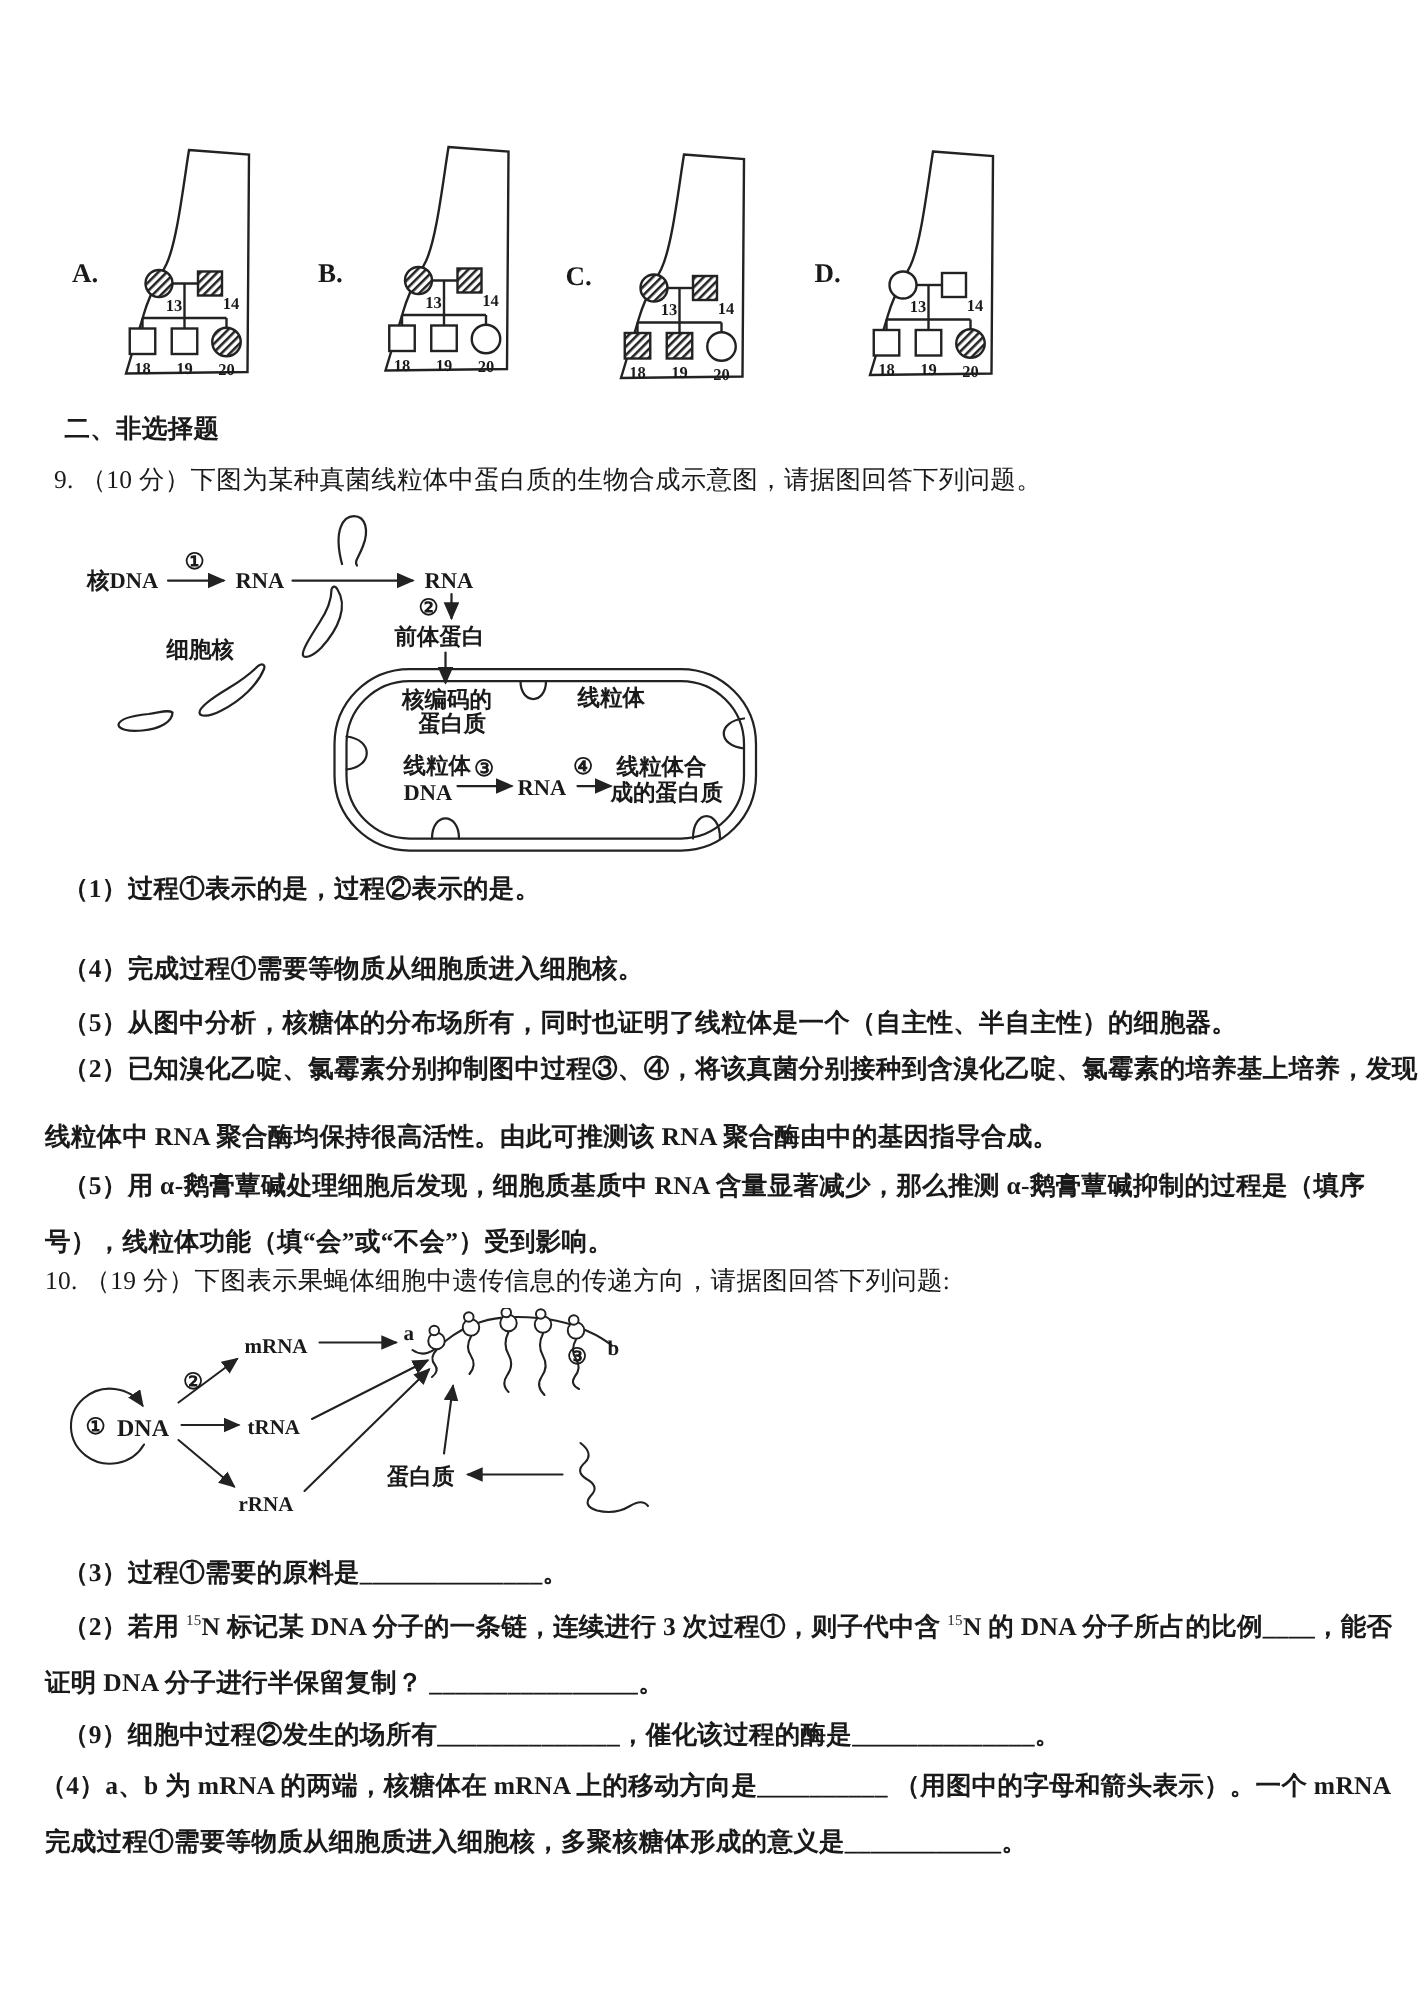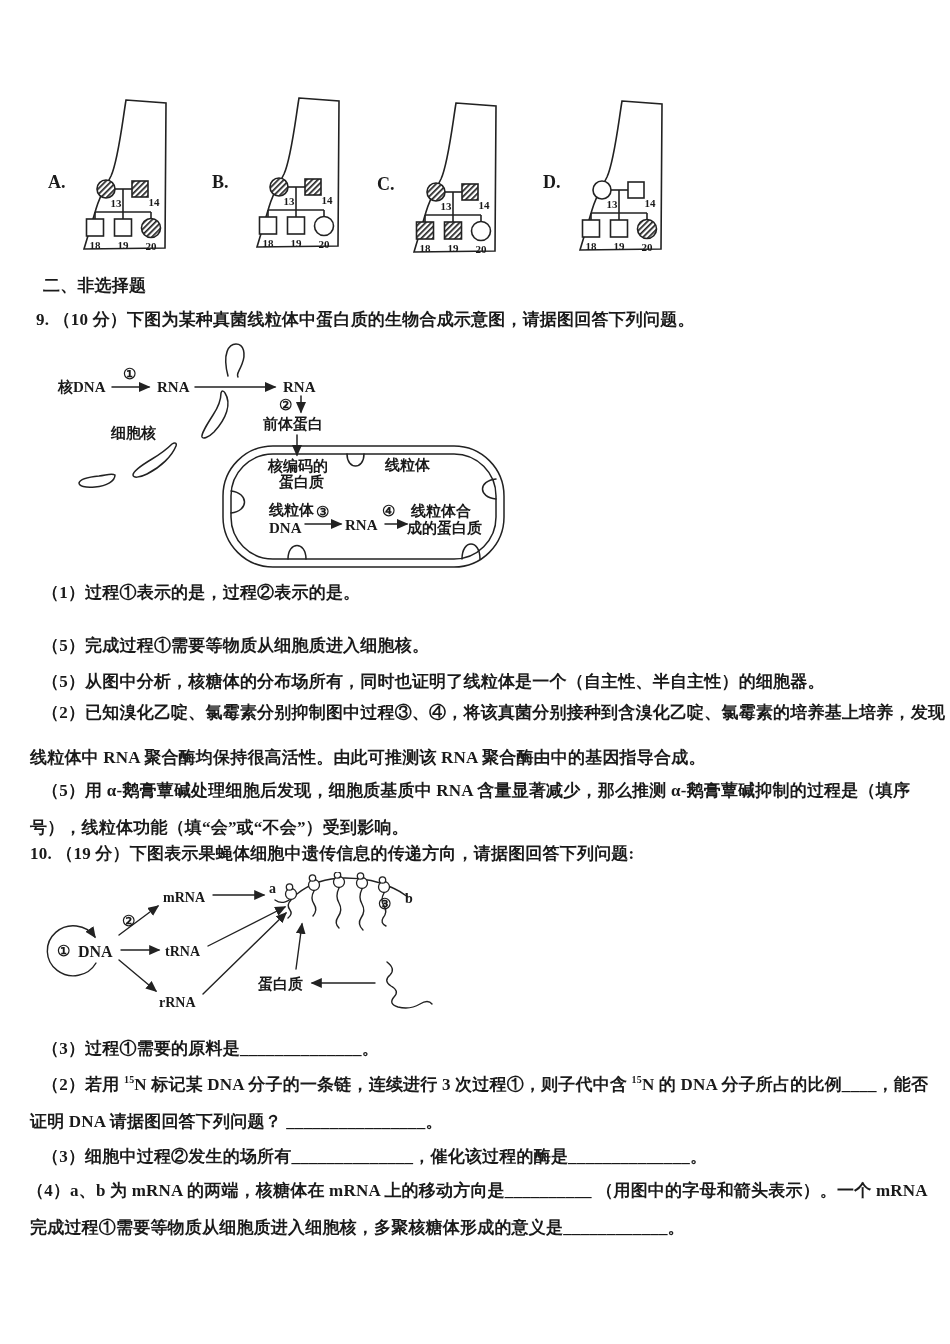--- a/index.html
+++ b/index.html
@@ -5,24 +5,24 @@
   html,body{margin:0;padding:0;}
   body{
     width:950px;height:1344px;background:#ffffff;position:relative;
     font-family:"Liberation Serif","DejaVu Serif",serif;color:#1a1a1a;overflow:hidden;
   }
   .abs{position:absolute;}
   .line{
     position:absolute;font-size:17px;font-weight:700;white-space:nowrap;
     letter-spacing:0.2px;
   }
-  .stem{font-weight:700;}
+  .stem{font-weight:400;}
   .opt-label{position:absolute;font-size:18px;font-weight:700;}
   .ped-host{position:absolute;}
-  sup.iso{font-size:10px;font-weight:700;vertical-align:super;line-height:0;}
+  sup.iso{font-size:10px;font-weight:400;vertical-align:super;line-height:0;}
   svg text{
     font-family:"Liberation Serif","DejaVu Serif",serif;
     font-weight:700;fill:#1a1a1a;
   }
 </style>
 </head>
 <body>
 
 <div>
   <span class="opt-label" style="left:48px;top:172px">A.</span>
@@ -198,21 +198,21 @@
     <text x="214" y="190">DNA</text>
     <text x="261" y="174">③</text>
     <text x="290" y="187">RNA</text>
     <text x="327" y="173">④</text>
     <text x="356" y="173">线粒体合</text>
     <text x="352" y="190">成的蛋白质</text>
   </g>
 </svg>
 
 <div class="line" style="left:42px;top:581px">（1）过程①表示的是，过程②表示的是。</div>
-<div class="line" style="left:42px;top:634px">（5）完成过程①需要等物质从细胞质进入细胞核。</div>
+<div class="line" style="left:42px;top:634px">（4）完成过程①需要等物质从细胞质进入细胞核。</div>
 <div class="line" style="left:42px;top:670px">（5）从图中分析，核糖体的分布场所有，同时也证明了线粒体是一个（自主性、半自主性）的细胞器。</div>
 <div class="line" style="left:42px;top:701px">（2）已知溴化乙啶、氯霉素分别抑制图中过程③、④，将该真菌分别接种到含溴化乙啶、氯霉素的培养基上培养，发现</div>
 <div class="line" style="left:30px;top:746px">线粒体中 RNA 聚合酶均保持很高活性。由此可推测该 RNA 聚合酶由中的基因指导合成。</div>
 <div class="line" style="left:42px;top:779px">（5）用 α-鹅膏蕈碱处理细胞后发现，细胞质基质中 RNA 含量显著减少，那么推测 α-鹅膏蕈碱抑制的过程是（填序</div>
 <div class="line" style="left:30px;top:816px">号），线粒体功能（填“会”或“不会”）受到影响。</div>
 
 <div class="line stem" style="left:30px;top:842px">10. （19 分）下图表示果蝇体细胞中遗传信息的传递方向，请据图回答下列问题:</div>
 
 <svg class="abs" style="left:45px;top:872px" width="400" height="150" viewBox="0 0 400 150">
   <defs>
@@ -271,16 +271,16 @@
     <text x="360" y="31" font-size="14">b</text>
     <text x="333" y="37">③</text>
     <text x="213" y="117">蛋白质</text>
   </g>
 </svg>
 
 <div class="line" style="left:42px;top:1037px">（3）过程①需要的原料是______________。</div>
 <div class="line" style="left:42px;top:1073px">
   <span>（2）若用 </span><sup class="iso">15</sup><span>N 标记某 DNA 分子的一条链，连续进行 3 次过程①，则子代中含 </span><sup class="iso">15</sup><span>N 的 DNA 分子所占的比例____，能否</span>
 </div>
-<div class="line" style="left:30px;top:1110px">证明 DNA 请据图回答下列问题？ ________________。</div>
-<div class="line" style="left:42px;top:1145px">（3）细胞中过程②发生的场所有______________，催化该过程的酶是______________。</div>
+<div class="line" style="left:30px;top:1110px">证明 DNA 分子进行半保留复制？ ________________。</div>
+<div class="line" style="left:42px;top:1145px">（9）细胞中过程②发生的场所有______________，催化该过程的酶是______________。</div>
 <div class="line" style="left:27px;top:1179px">（4）a、b 为 mRNA 的两端，核糖体在 mRNA 上的移动方向是__________ （用图中的字母和箭头表示）。一个 mRNA</div>
 <div class="line" style="left:30px;top:1216px">完成过程①需要等物质从细胞质进入细胞核，多聚核糖体形成的意义是____________。</div>
 
 </body></html>

